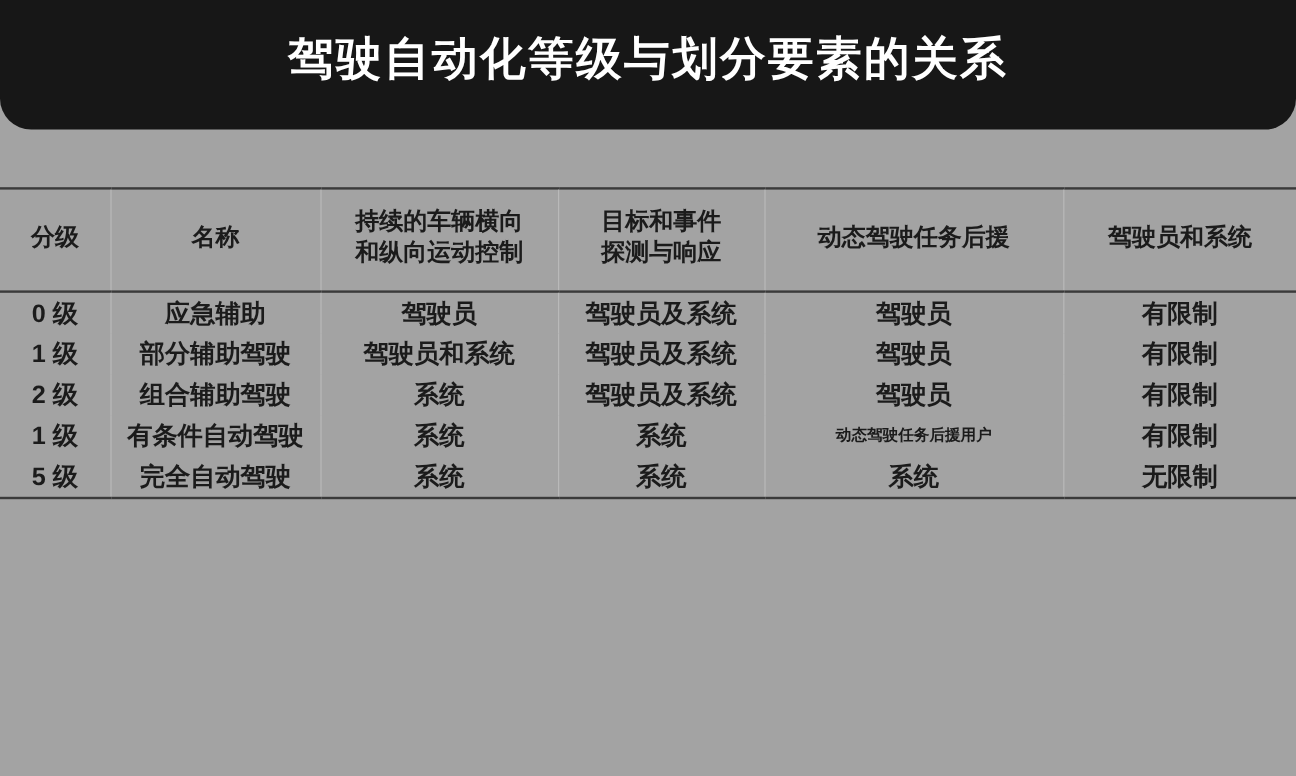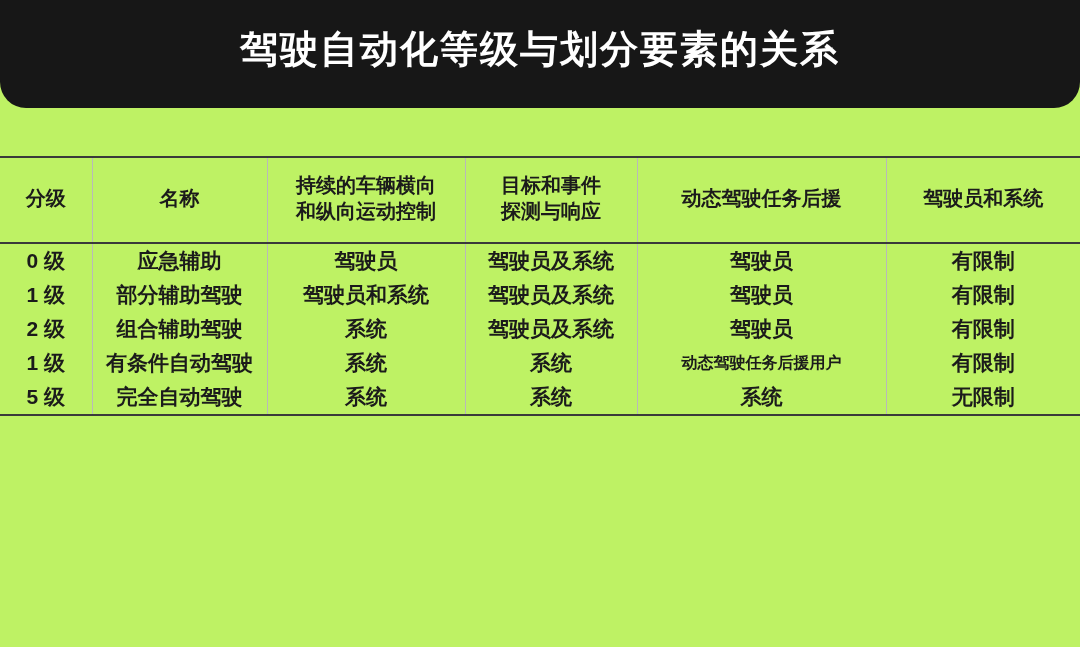--- a/index.html
+++ b/index.html
@@ -10,21 +10,21 @@
     width: 1080px;
     height: 647px;
     background: #ececec;
     font-family: "Liberation Sans", sans-serif;
     overflow: hidden;
   }
   .page {
     position: relative;
     width: 1080px;
     height: 647px;
-    background: #bef264;
+    background: #a3a3a3;
   }
   
   .header-band {
     position: absolute;
     top: 0;
     left: 0;
     width: 1080px;
     height: 108px;
     background: #171717;
     border-bottom-left-radius: 26px;
@@ -79,21 +79,21 @@
   tbody td {
     font-size: 21px;
     font-weight: bold;
     padding: 2px 4px;
     height: 30px;
   }
   tbody tr:last-child td {
     border-bottom: 2px solid #3a3a3a;
   }
   td.small {
-    font-size: 16px;
+    font-size: 13px;
     font-weight: bold;
   }
   
   col.c0 { width: 92px; }
   col.c1 { width: 175px; }
   col.c2 { width: 198px; }
   col.c3 { width: 172px; }
   col.c4 { width: 249px; }
   col.c5 { width: 194px; }
   .hdr-line { display: block; }

